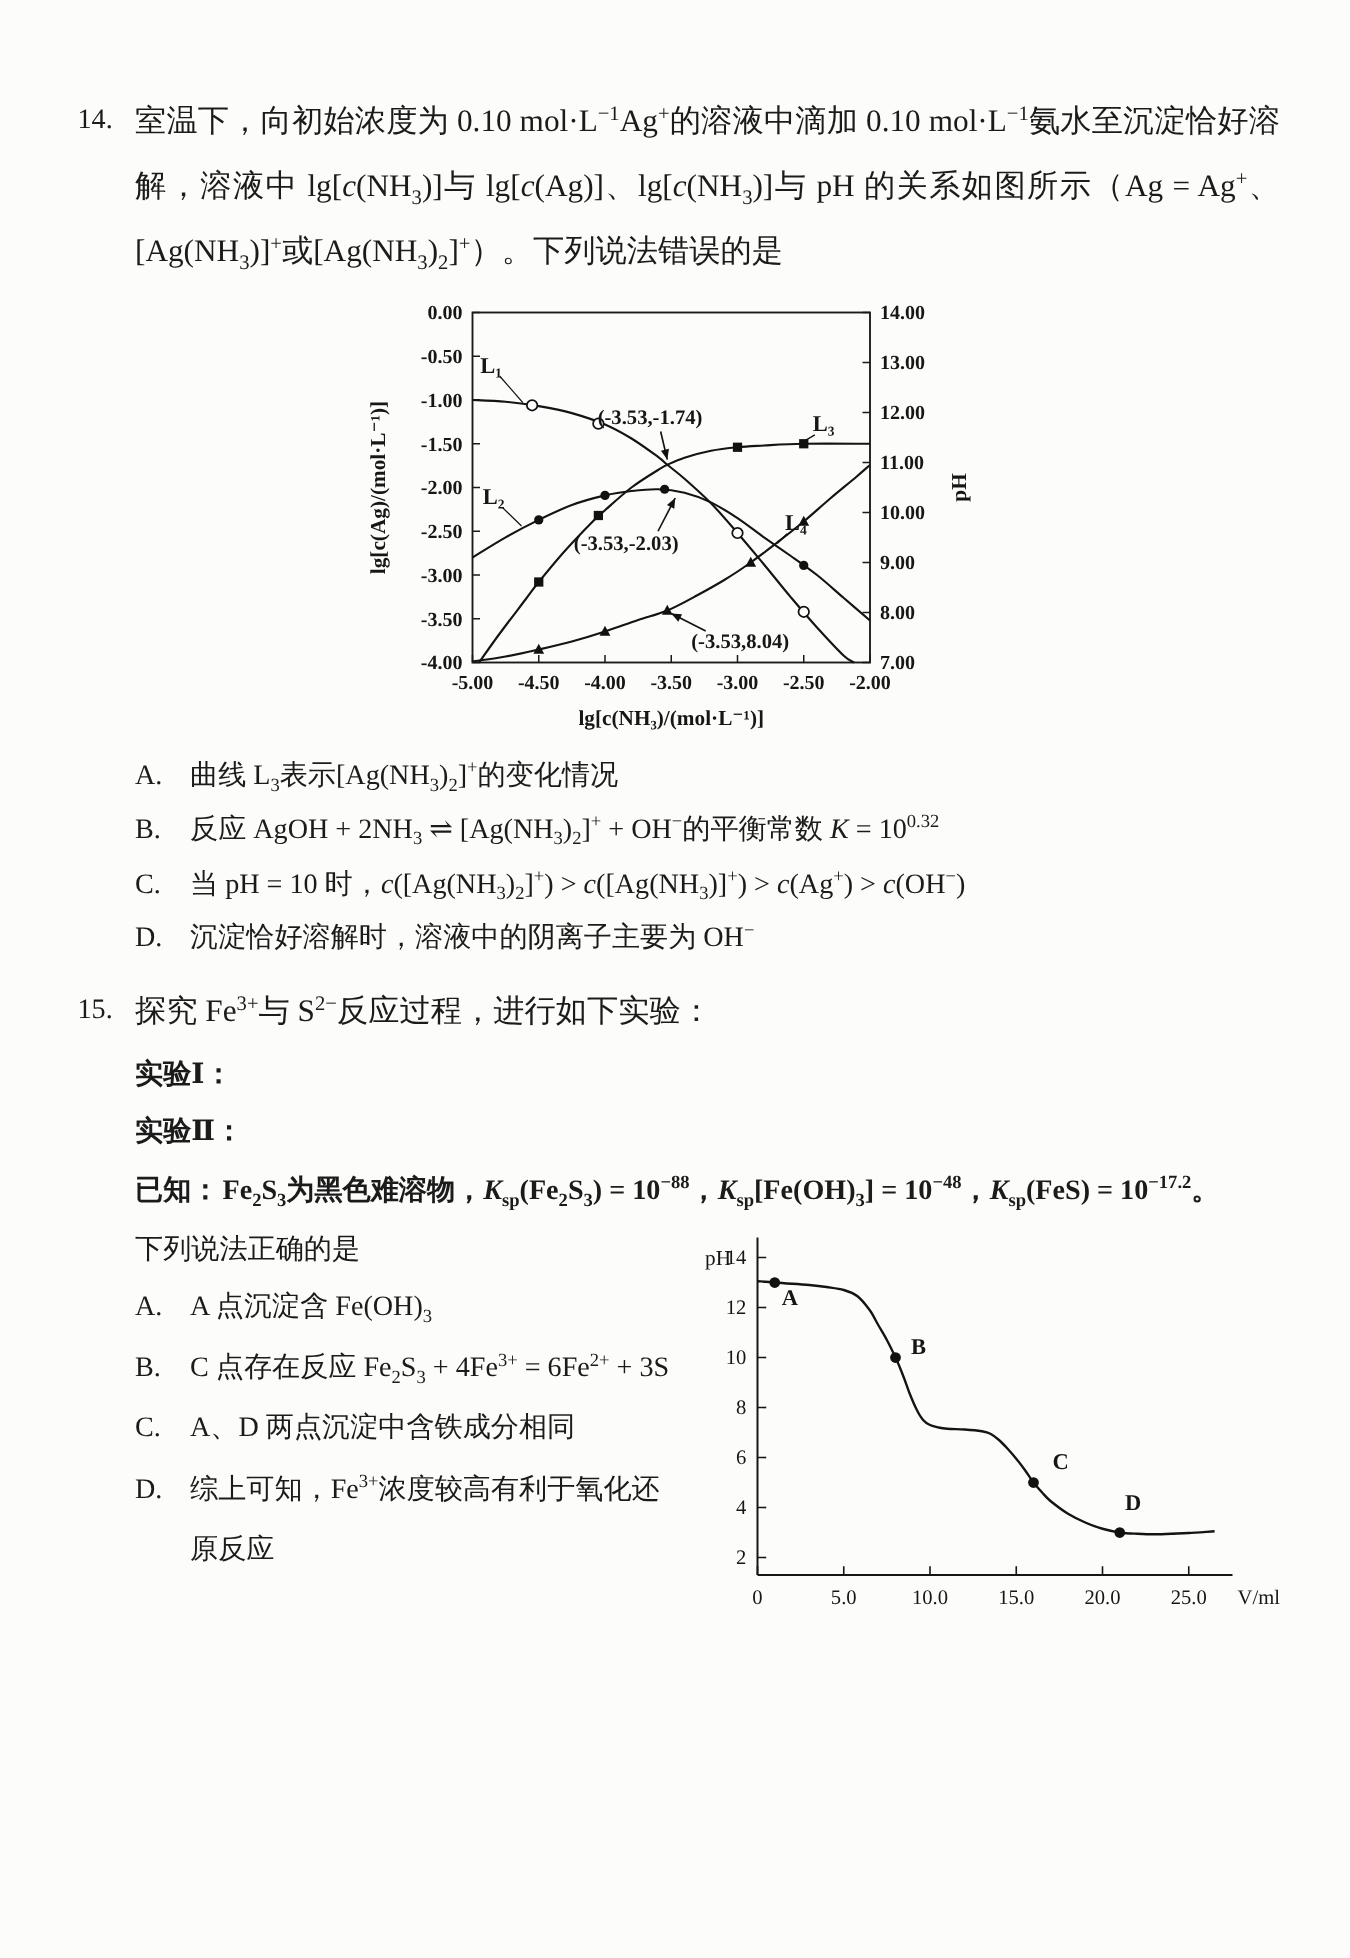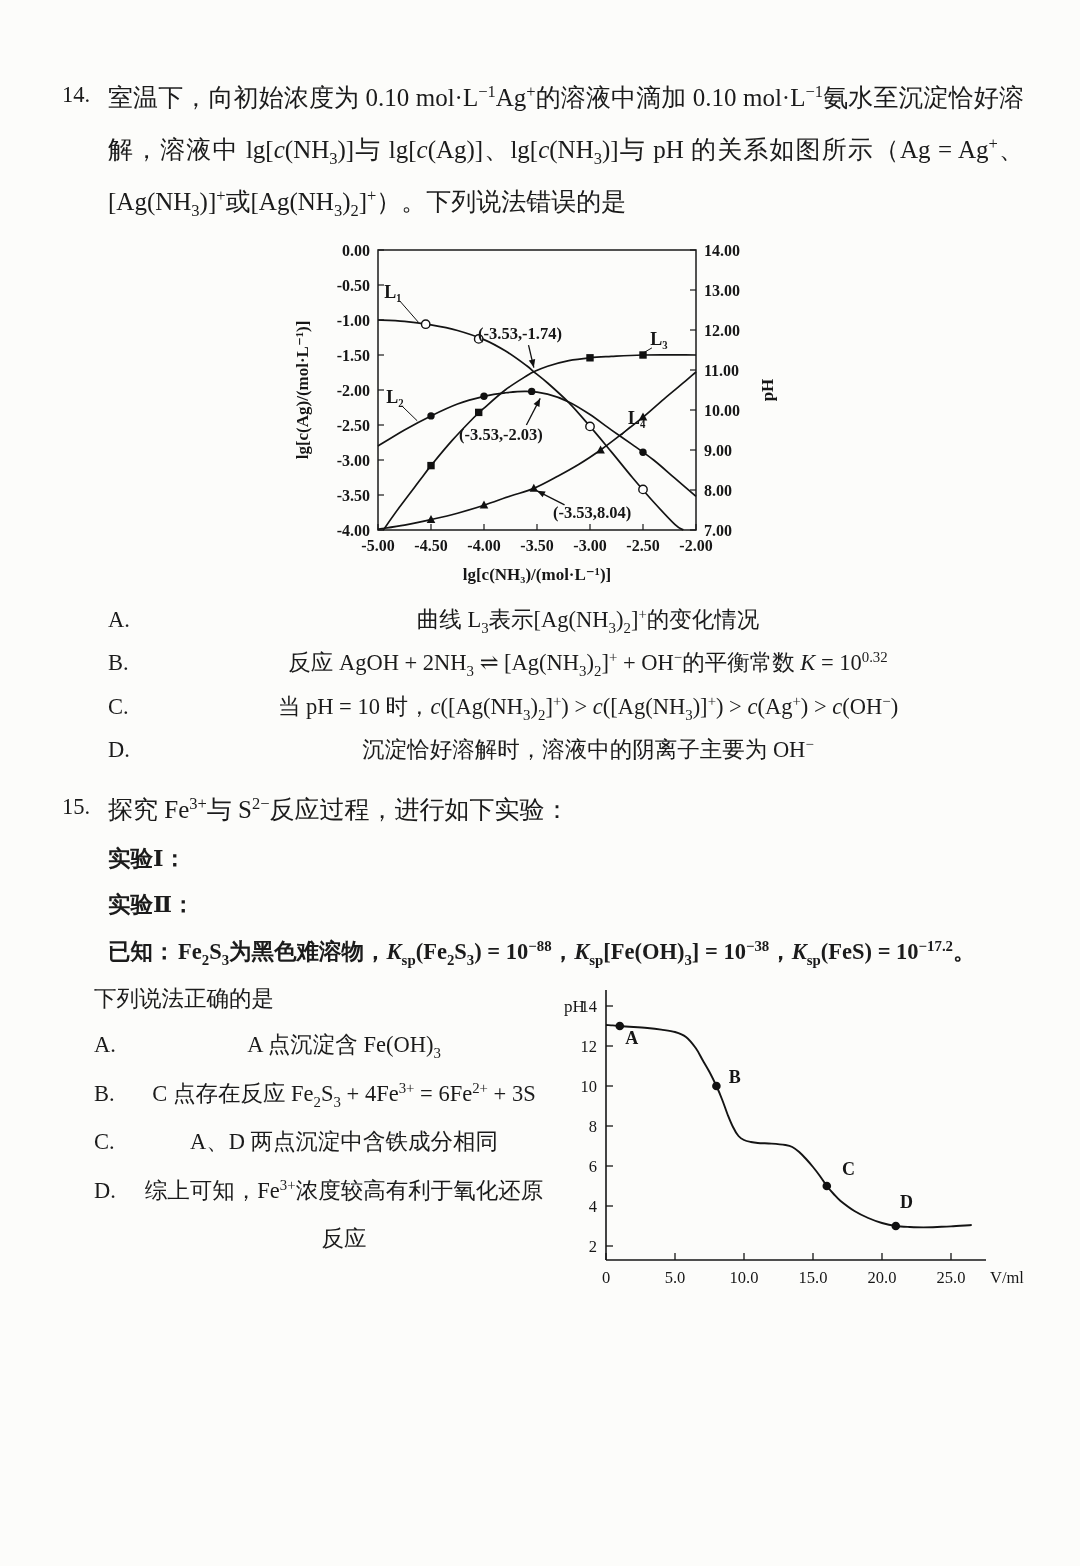--- a/index.html
+++ b/index.html
@@ -10,26 +10,26 @@
   .q-row{display:flex;align-items:flex-start;}
   .q-num{flex:0 0 46px;font-size:22.5px;line-height:2.08;}
   .q-stem{flex:1;font-size:25px;line-height:2.08;text-align:justify;}
   sup{font-size:66%;vertical-align:super;line-height:0;}
   sub{font-size:66%;vertical-align:sub;line-height:0;}
   figure{margin:0;}
   .chart1-wrap{display:flex;justify-content:center;margin:4px 0 8px 0;font-weight:bold;}
   .opts14{margin-left:46px;margin-top:2px;}
   .opt{display:flex;font-size:22.5px;line-height:1.93;}
   .opt-label{flex:0 0 44px;}
-  .opt-text{flex:1;text-align:center;}
+  .opt-text{flex:1;}
   .exp-row{display:flex;font-size:22.5px;line-height:2.08;margin-left:46px;font-weight:bold;}
   .exp-label{flex:0 0 94px;}
   .known-label{flex:0 0 70px;}
   .exp-text{flex:1;text-align:justify;}
-  .bottom-row{display:flex;margin-left:32px;align-items:flex-start;}
+  .bottom-row{display:flex;margin-left:46px;align-items:flex-start;}
   .bottom-left{flex:1;padding-right:4px;}
   .prompt{font-size:22.5px;line-height:2.0;}
   .opts15 .opt{line-height:2.16;}
   .chart2-wrap{flex:0 0 470px;}
   svg text{font-family:"Liberation Serif","DejaVu Serif",serif;fill:#161616;}
 </style>
 </head>
 <body>
 
 <div class="page">
@@ -159,21 +159,21 @@
       <div class="q-stem">探究 Fe<sup>3+</sup>与 S<sup>2−</sup>反应过程，进行如下实验：</div>
     </div>
     <div class="exp-row">
       <span class="exp-label">实验Ⅰ：</span>
     </div>
     <div class="exp-row">
       <span class="exp-label">实验Ⅱ：</span>
     </div>
     <div class="exp-row">
       <span class="exp-label known-label">已知：</span>
-      <div class="exp-text">Fe<sub>2</sub>S<sub>3</sub>为黑色难溶物，<i>K</i><sub>sp</sub>(Fe<sub>2</sub>S<sub>3</sub>) = 10<sup>−88</sup>，<i>K</i><sub>sp</sub>[Fe(OH)<sub>3</sub>] = 10<sup>−38</sup>，<i>K</i><sub>sp</sub>(FeS) = 10<sup>−17.2</sup>。</div>
+      <div class="exp-text">Fe<sub>2</sub>S<sub>3</sub>为黑色难溶物，<i>K</i><sub>sp</sub>(Fe<sub>2</sub>S<sub>3</sub>) = 10<sup>−88</sup>，<i>K</i><sub>sp</sub>[Fe(OH)<sub>3</sub>] = 10<sup>−48</sup>，<i>K</i><sub>sp</sub>(FeS) = 10<sup>−17.2</sup>。</div>
     </div>
     <div class="bottom-row">
       <div class="bottom-left">
         <div class="prompt">下列说法正确的是</div>
         <div class="opts15">
           <div class="opt">
             <span class="opt-label">A.</span>
             <span class="opt-text">A 点沉淀含 Fe(OH)<sub>3</sub></span>
           </div>
           <div class="opt">

